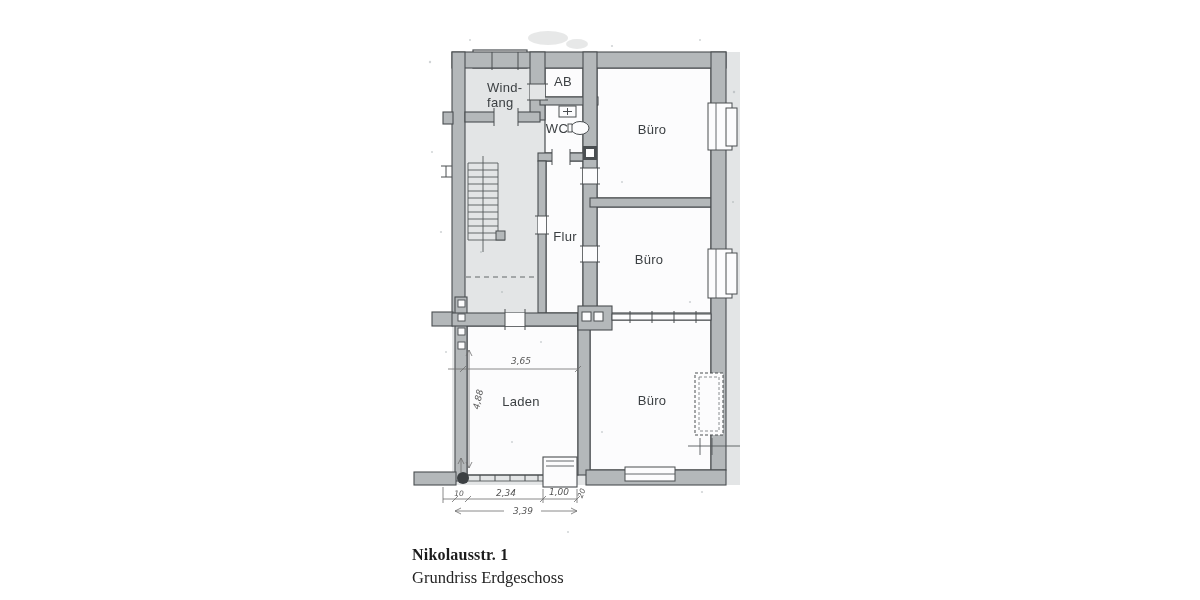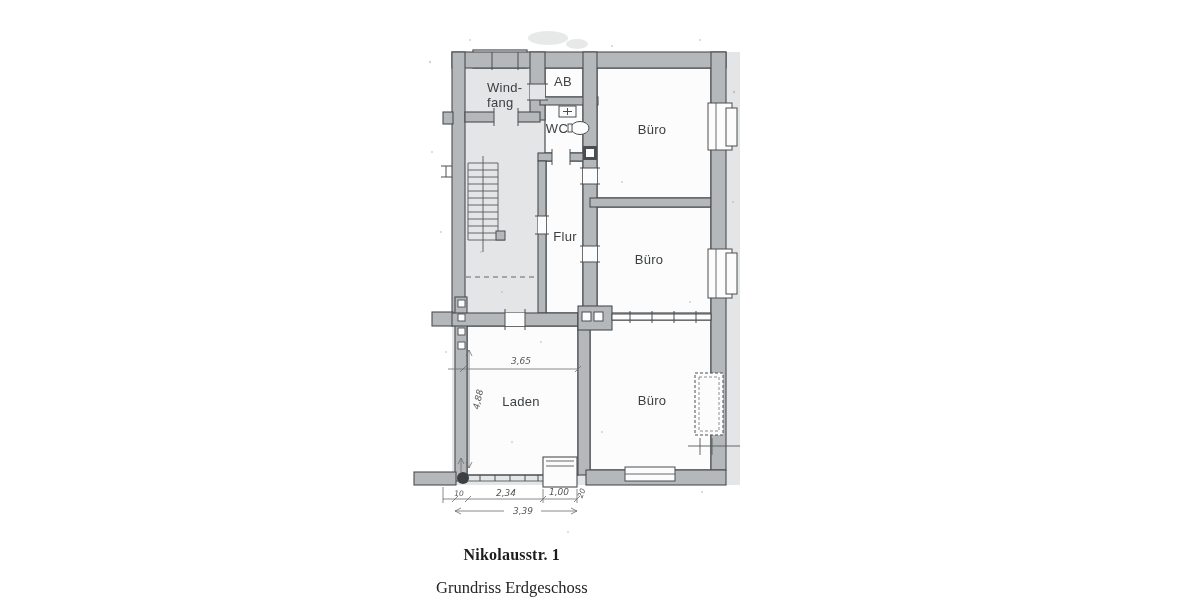--- a/index.html
+++ b/index.html
@@ -14,23 +14,23 @@
   .tint{fill:#e3e5e6;stroke:none;}
   .tl  {stroke:#55595c;stroke-width:0.9;fill:none;}
   .tk  {stroke:#4a4e51;stroke-width:1;fill:none;}
   .dim {stroke:#6d6d6d;stroke-width:0.8;fill:none;}
   .dimt{fill:#565656;font:italic 9px "DejaVu Sans",sans-serif;}
   .dimts{fill:#565656;font:italic 7.5px "DejaVu Sans",sans-serif;}
   .lbl {fill:#3c4043;font:13px "Liberation Sans",sans-serif;letter-spacing:.3px;}
   .fixture{fill:#fcfcfd;stroke:#4a4e51;stroke-width:1;}
   .speck{fill:#9aa0a3;opacity:.45;}
   .smudge{fill:#c9cccd;opacity:.45;}
-  .caption{position:absolute;left:436px;top:546px;color:#1c1c1c;text-align:center;}
+  .caption{position:absolute;left:412px;top:546px;color:#1c1c1c;}
   .caption-title{font:bold 16px "Liberation Serif",serif;letter-spacing:.2px;}
-  .caption-subtitle{font:16.5px "Liberation Serif",serif;margin-top:14px;color:#242424;}
+  .caption-subtitle{font:16.5px "Liberation Serif",serif;margin-top:4px;color:#242424;}
 </style>
 </head>
 <body>
 
 <svg class="sheet" viewBox="0 0 1200 600" xmlns="http://www.w3.org/2000/svg">
 
   <g>
     <ellipse class="smudge" cx="548" cy="38" rx="20" ry="7"></ellipse>
     <ellipse class="smudge" cx="577" cy="44" rx="11" ry="5" opacity=".3"></ellipse>
   </g>

